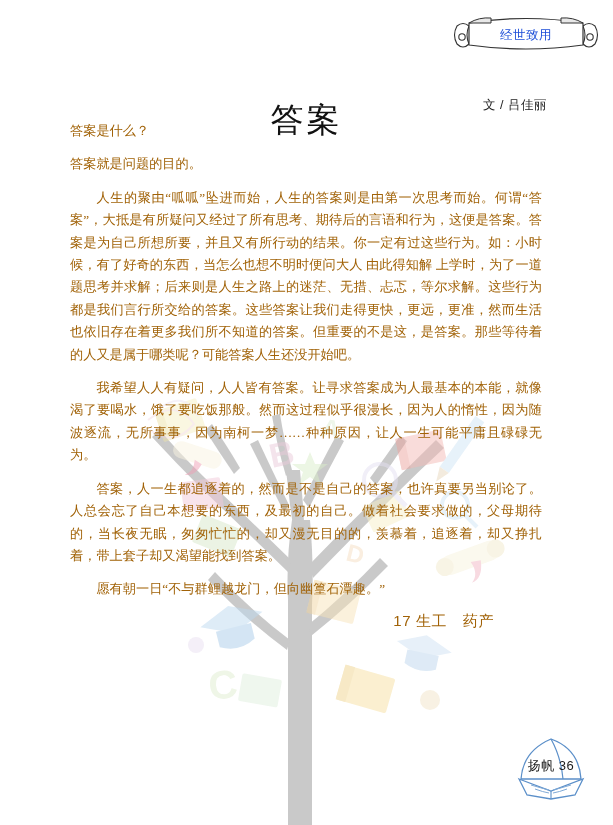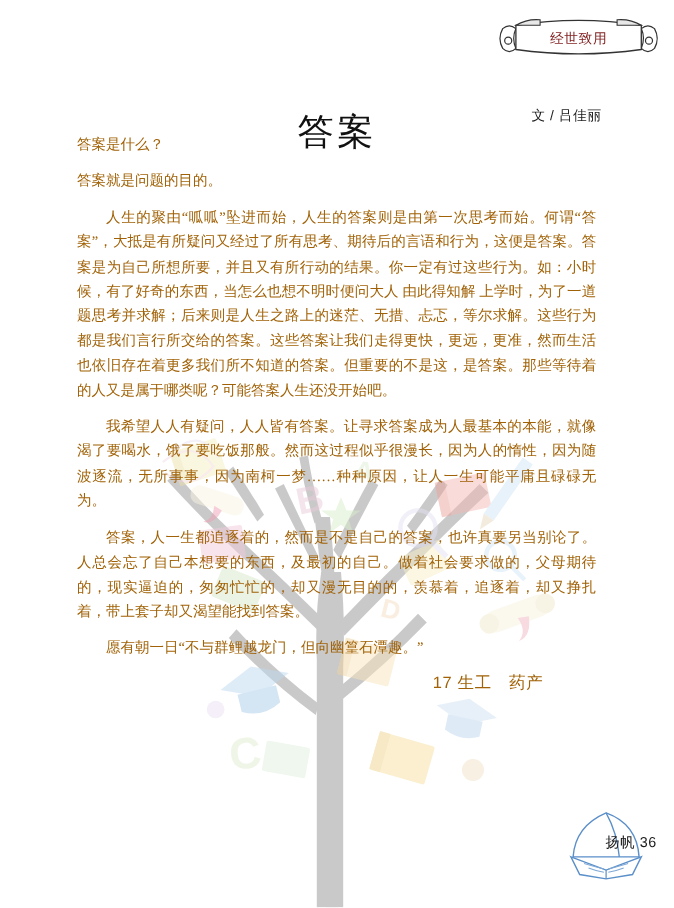--- a/index.html
+++ b/index.html
@@ -41,21 +41,21 @@
     position: absolute;
     left: 0;
     top: 0;
     width: 150px;
     height: 42px;
     display: flex;
     align-items: center;
     justify-content: center;
     font-family: Liberation Mono, monospace;
     font-size: 12.5px;
-    color: #7f1d1d;
+    color: #1d4ed8;
     letter-spacing: 0.5px;
     padding-top: 5px;
     box-sizing: border-box;
   }
   
   .content {
     position: relative;
     z-index: 2;
   }
   .title {
@@ -119,21 +119,21 @@
     bottom: 22px;
     width: 92px;
     height: 68px;
     z-index: 3;
   }
   .footer-logo-label {
     position: absolute;
     left: 0;
     top: 22px;
     width: 92px;
-    text-align: right;
+    text-align: center;
     font-size: 13px;
     color: #1b1b1b;
     font-family: "Liberation Sans", sans-serif;
     letter-spacing: 0.5px;
   }
 </style>
 </head>
 <body>
 
 <div class="page">
@@ -261,21 +261,21 @@
   <div class="content">
 
     <h1 class="title">答案</h1>
     <div class="byline">文 / 吕佳丽</div>
 
     <div class="body-text">
       <p class="para noindent">答案是什么？</p>
       <p class="para noindent">答案就是问题的目的。</p>
       <p class="para">人生的聚由“呱呱”坠进而始，人生的答案则是由第一次思考而始。何谓“答案”，大抵是有所疑问又经过了所有思考、期待后的言语和行为，这便是答案。答案是为自己所想所要，并且又有所行动的结果。你一定有过这些行为。如：小时候，有了好奇的东西，当怎么也想不明时便问大人 由此得知解 上学时，为了一道题思考并求解；后来则是人生之路上的迷茫、无措、忐忑，等尔求解。这些行为都是我们言行所交给的答案。这些答案让我们走得更快，更远，更准，然而生活也依旧存在着更多我们所不知道的答案。但重要的不是这，是答案。那些等待着的人又是属于哪类呢？可能答案人生还没开始吧。</p>
       <p class="para">我希望人人有疑问，人人皆有答案。让寻求答案成为人最基本的本能，就像渴了要喝水，饿了要吃饭那般。然而这过程似乎很漫长，因为人的惰性，因为随波逐流，无所事事，因为南柯一梦……种种原因，让人一生可能平庸且碌碌无为。</p>
-      <p class="para">答案，人一生都追逐着的，然而是不是自己的答案，也许真要另当别论了。人总会忘了自己本想要的东西，及最初的自己。做着社会要求做的，父母期待的，现实逼迫的，匆匆忙忙的，却又漫无目的的，羡慕着，追逐着，却又挣扎着，带上套子却又渴望能找到答案。</p>
+      <p class="para">答案，人一生都追逐着的，然而是不是自己的答案，也许真要另当别论了。人总会忘了自己本想要的东西，及最初的自己。做着社会要求做的，父母期待的，当长夜无眠，匆匆忙忙的，却又漫无目的的，羡慕着，追逐着，却又挣扎着，带上套子却又渴望能找到答案。</p>
       <p class="para tight">愿有朝一日“不与群鲤越龙门，但向幽篁石潭趣。”</p>
       <p class="signature">17 生工　药产</p>
     </div>
 
   </div>
 
   <div class="footer-logo">
     <svg viewBox="0 0 92 68" width="92" height="68" xmlns="http://www.w3.org/2000/svg" aria-hidden="true">
 
       <path d="M46 4 Q18 16 16 44 L76 44 Q74 14 46 4 Z" fill="none" stroke="#5b8fc9" stroke-width="1.3"></path>

